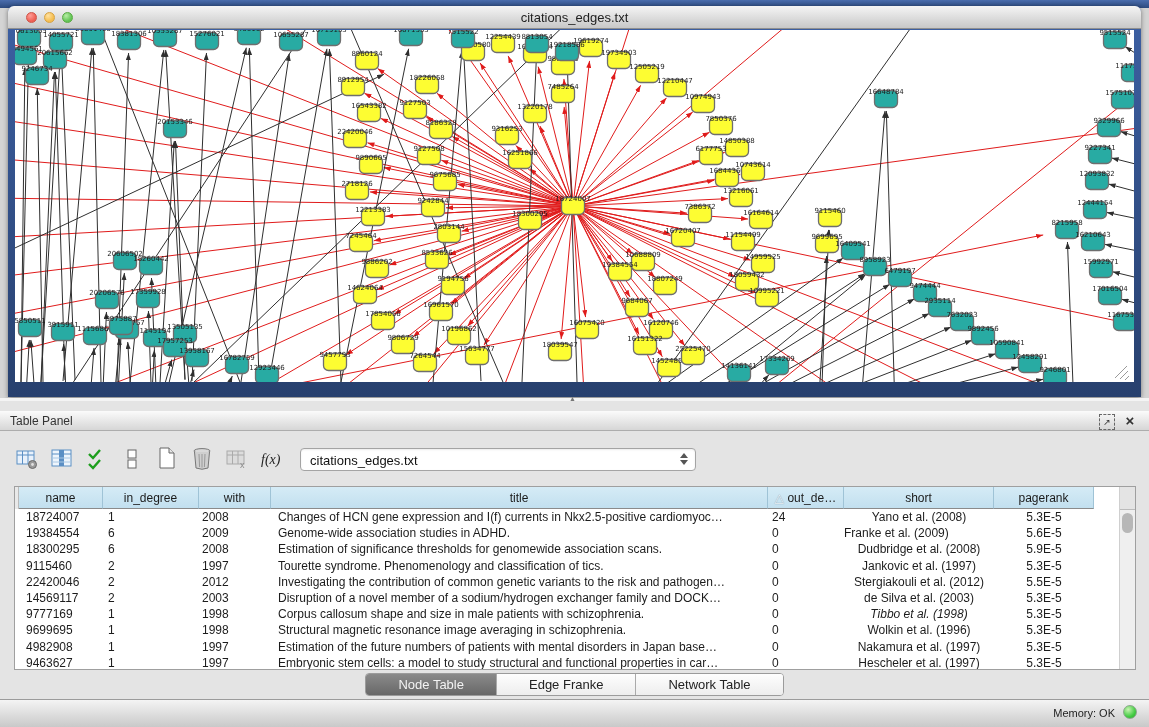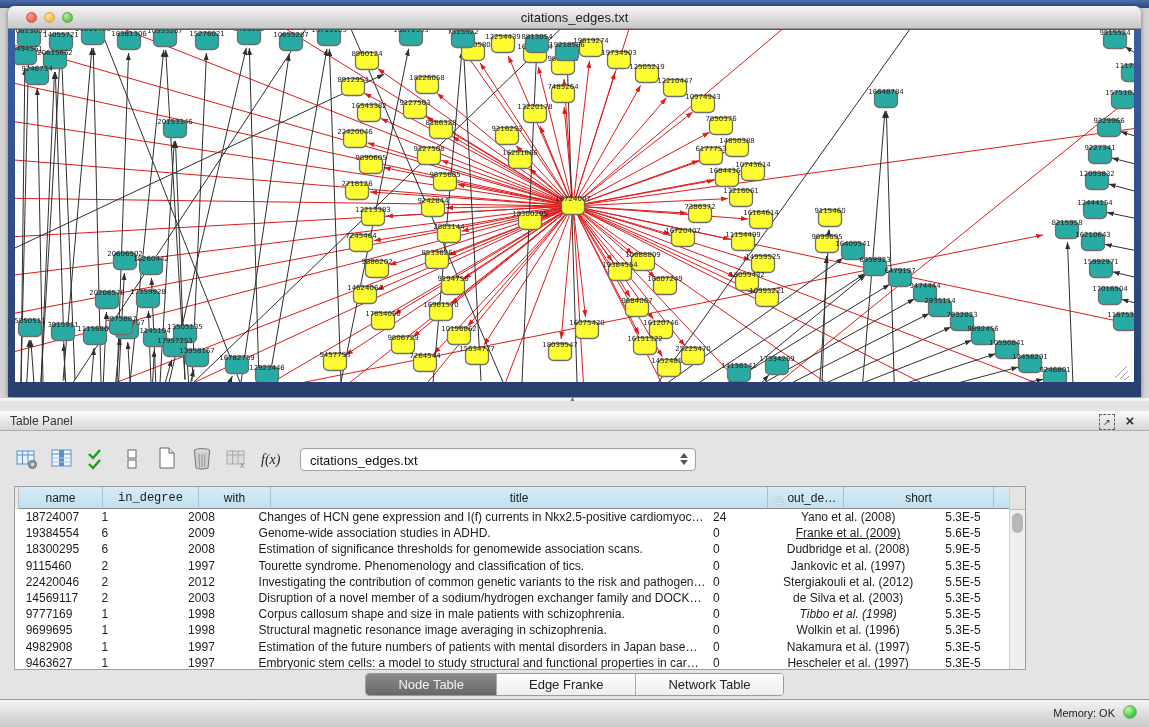--- a/index.html
+++ b/index.html
@@ -34,21 +34,21 @@
   .toolbar{position:absolute;left:14px;top:44px;height:34px;display:flex;align-items:center;gap:9px;}
   .tb-icon{width:26px;height:26px;display:flex;align-items:center;justify-content:center;}
   .combo{position:relative;width:396px;height:23px;background:#fff;border:1px solid #a4a4a4;
       border-radius:4px;box-sizing:border-box;margin-left:6px;
       box-shadow:inset 0 1px 2px rgba(0,0,0,.08);}
   .combo-text{position:absolute;left:9px;top:4px;font-size:13px;color:#111;}
   .combo-arrows{position:absolute;right:7px;top:4px;display:flex;flex-direction:column;gap:2px;}
   .arr-up{width:0;height:0;border-left:4px solid transparent;border-right:4px solid transparent;border-bottom:5px solid #555;}
   .arr-dn{width:0;height:0;border-left:4px solid transparent;border-right:4px solid transparent;border-top:5px solid #555;}
   
-  .attr-table{position:absolute;left:14px;top:88px;width:1012px;height:184px;background:#fff;
+  .attr-table{position:absolute;left:14px;top:88px;width:1122px;height:184px;background:#fff;
       border:1px solid #9f9f9f;box-sizing:border-box;overflow:hidden;}
   .thead{position:absolute;left:0;top:0;height:22px;display:flex;}
   .lead-cell{width:4px;height:22px;background:#e9e9e9;border-right:1px solid #bbb;box-sizing:border-box;}
   .th{height:22px;line-height:22px;text-align:center;font-size:12px;color:#1a1a1a;
       background:linear-gradient(180deg,#d5ebf6,#c2e0ef);border-right:1px solid #9fc3d6;
       border-bottom:1px solid #8b8b8b;box-sizing:border-box;overflow:hidden;white-space:nowrap;}
   .sort-tri{color:#f4fbff;text-shadow:0 0 1px #567;}
   .tbody{position:absolute;left:0;top:22px;right:16px;bottom:0;}
   .tr{display:flex;height:16.2px;}
   .td{font-size:12px;color:#1c1c1c;line-height:16px;white-space:nowrap;overflow:hidden;box-sizing:border-box;}
@@ -592,21 +592,21 @@
             <span class="arr-up"></span>
             <span class="arr-dn"></span>
           </span>
       </span>
     </div>
 
     <div class="attr-table">
       <div class="thead" id="thead">
           <div class="lead-cell"></div>
           <div class="th" style="width: 84px;">name</div>
-          <div class="th" style="width: 96px; font-family: Liberation Mono, monospace;">in_degree</div>
+          <div class="th" style="width: 96px;">in_degree</div>
           <div class="th" style="width: 72px;">with</div>
           <div class="th" style="width: 497px;">title</div>
           <div class="th" style="width: 76px;"><span class="sort-tri">△ </span>out_de…</div>
           <div class="th" style="width: 150px;">short</div>
           <div class="th" style="width: 100px;">pagerank</div>
         </div>
       <div class="tbody" id="tbody">
           <div class="tr">
             <div style="width: 4px;"></div>
             <div class="td" style="width: 84px; text-align: left; padding-left: 7px;">18724007</div>
@@ -617,21 +617,21 @@
             <div class="td" style="width: 150px; text-align: center;">Yano et al. (2008)</div>
             <div class="td" style="width: 100px; text-align: center;">5.3E-5</div>
           </div>
           <div class="tr">
             <div style="width: 4px;"></div>
             <div class="td" style="width: 84px; text-align: left; padding-left: 7px;">19384554</div>
             <div class="td" style="width: 96px; text-align: left; padding-left: 5px;">6</div>
             <div class="td" style="width: 72px; text-align: left; padding-left: 3px;">2009</div>
             <div class="td" style="width: 497px; text-align: left; padding-left: 7px;">Genome-wide association studies in ADHD.</div>
             <div class="td" style="width: 76px; text-align: left; padding-left: 4px;">0</div>
-            <div class="td" style="width: 150px; text-align: center; text-decoration: underline;">Franke et al. (2009)</div>
+            <div class="td" style="width: 150px; text-align: left;">Franke et al. (2009)</div>
             <div class="td" style="width: 100px; text-align: center;">5.6E-5</div>
           </div>
           <div class="tr">
             <div style="width: 4px;"></div>
             <div class="td" style="width: 84px; text-align: left; padding-left: 7px;">18300295</div>
             <div class="td" style="width: 96px; text-align: left; padding-left: 5px;">6</div>
             <div class="td" style="width: 72px; text-align: left; padding-left: 3px;">2008</div>
             <div class="td" style="width: 497px; text-align: left; padding-left: 7px;">Estimation of significance thresholds for genomewide association scans.</div>
             <div class="td" style="width: 76px; text-align: left; padding-left: 4px;">0</div>
             <div class="td" style="width: 150px; text-align: center;">Dudbridge et al. (2008)</div>

